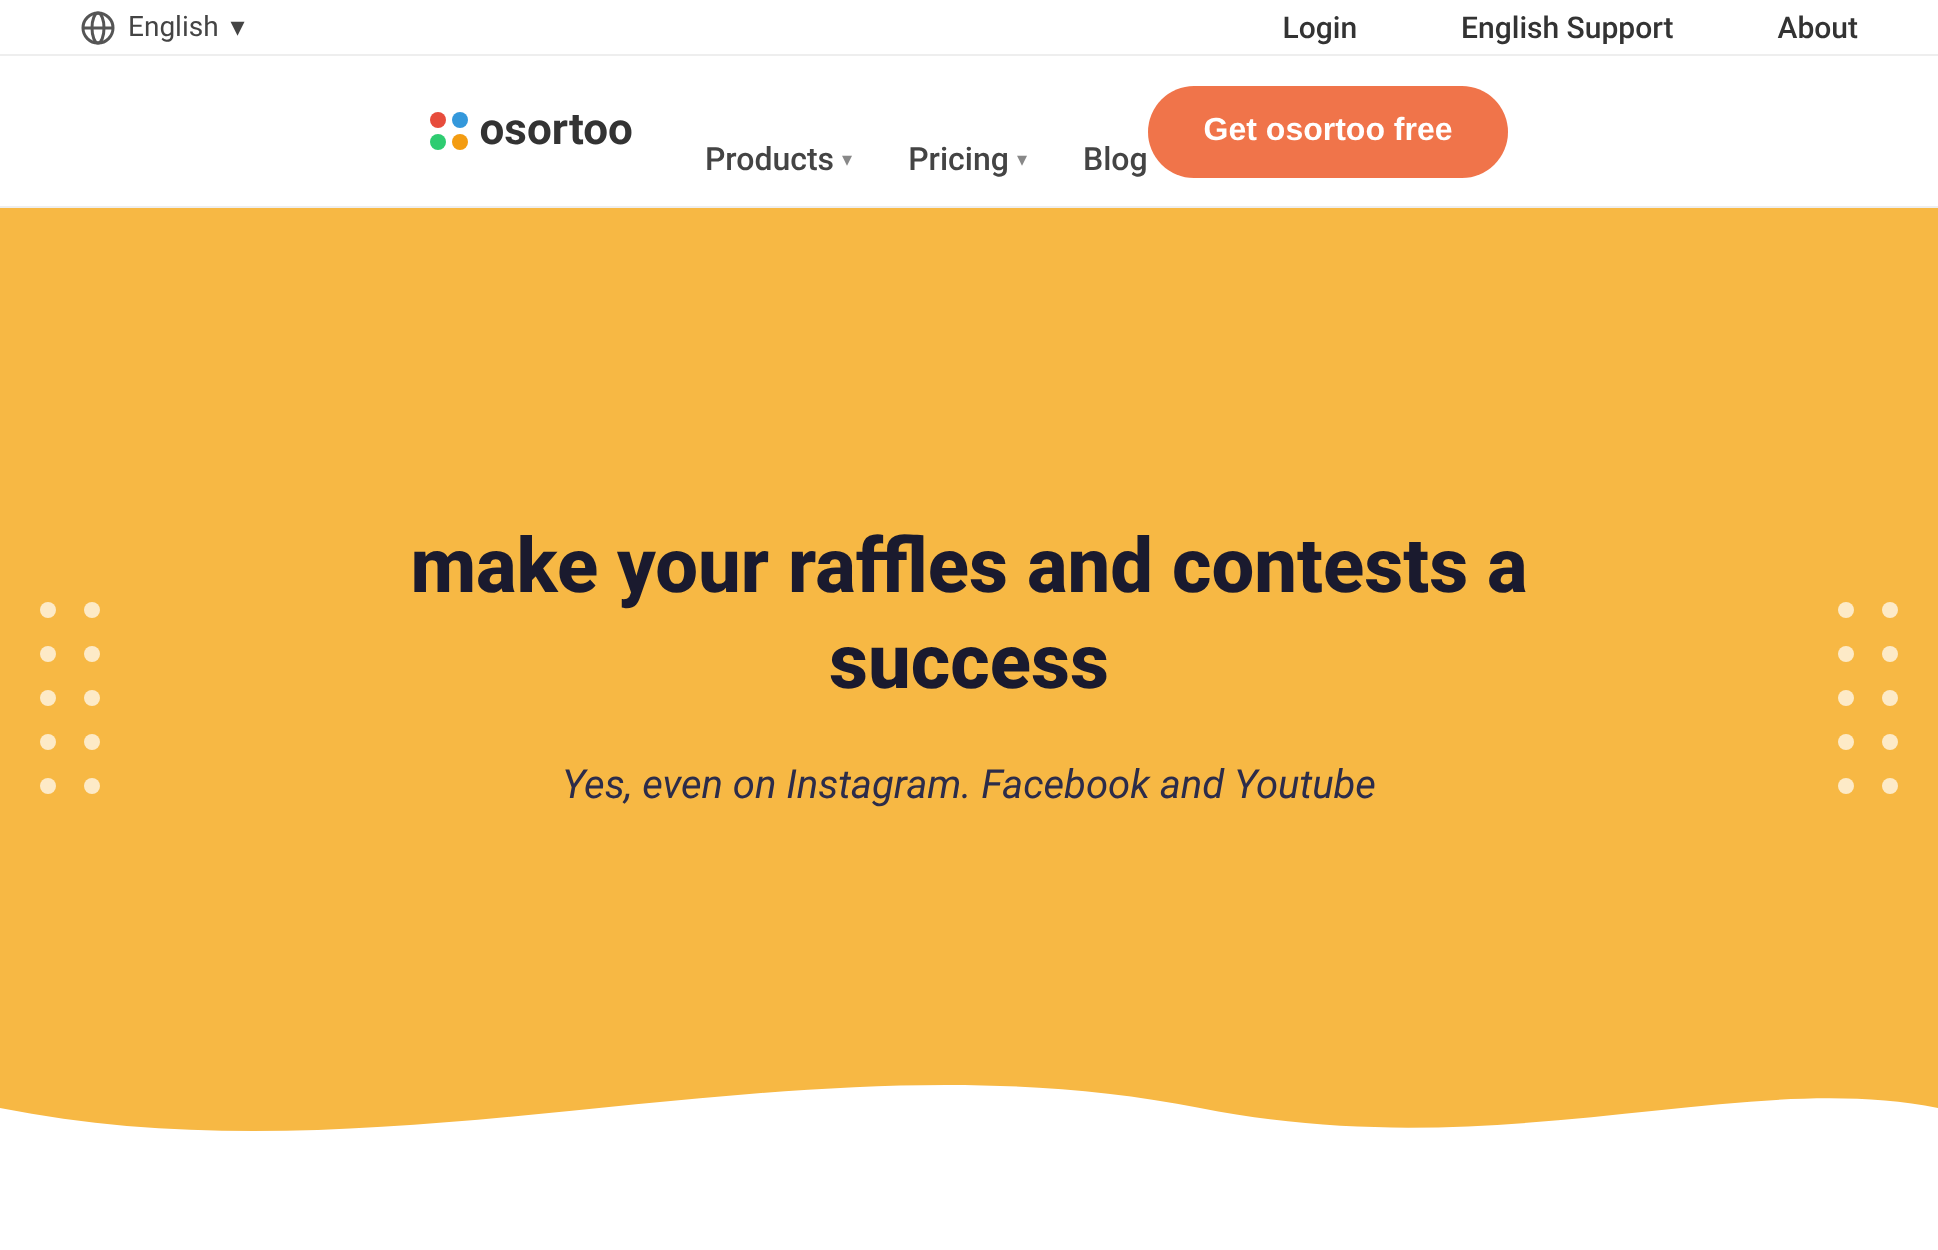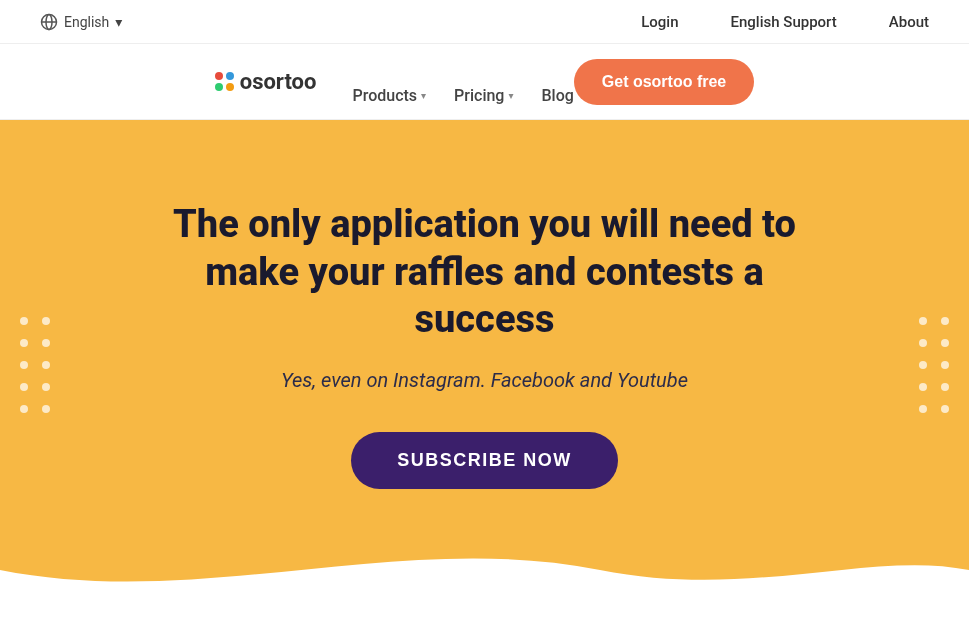--- a/index.html
+++ b/index.html
@@ -6,21 +6,21 @@
     body { font-family: -apple-system, BlinkMacSystemFont, 'Segoe UI', Roboto, sans-serif; width: 969px; overflow-x: hidden; }
 
     
     .top-bar {
       display: flex;
       align-items: center;
       justify-content: space-between;
       padding: 8px 40px;
       border-bottom: 1px solid #eee;
       background: #fff;
-      height: 44px;
+      height: 28px;
     }
     .top-bar-left {
       display: flex;
       align-items: center;
       gap: 6px;
       color: #444;
       font-size: 14px;
       cursor: pointer;
     }
     .globe-icon {
@@ -253,22 +253,21 @@
     <div class="dot"></div>
     <div class="dot"></div>
     <div class="dot"></div>
     <div class="dot"></div>
     <div class="dot"></div>
     <div class="dot"></div>
     <div class="dot"></div>
   </div>
 
   <h1>
-    <span>The only application you will need to</span><br>
+    <br>
     <span>make your raffles and contests a success</span>
   </h1>
   <p>Yes, even on Instagram. Facebook and Youtube</p>
-  <button class="subscribe-btn">SUBSCRIBE NOW</button>
 
   <svg class="hero-wave" viewBox="0 0 969 80" preserveAspectRatio="none" xmlns="http://www.w3.org/2000/svg">
     <path d="M0,40 C200,80 400,0 600,40 C750,70 870,20 969,40 L969,80 L0,80 Z" fill="#fff"></path>
   </svg>
 </section>
 
 </body></html>

